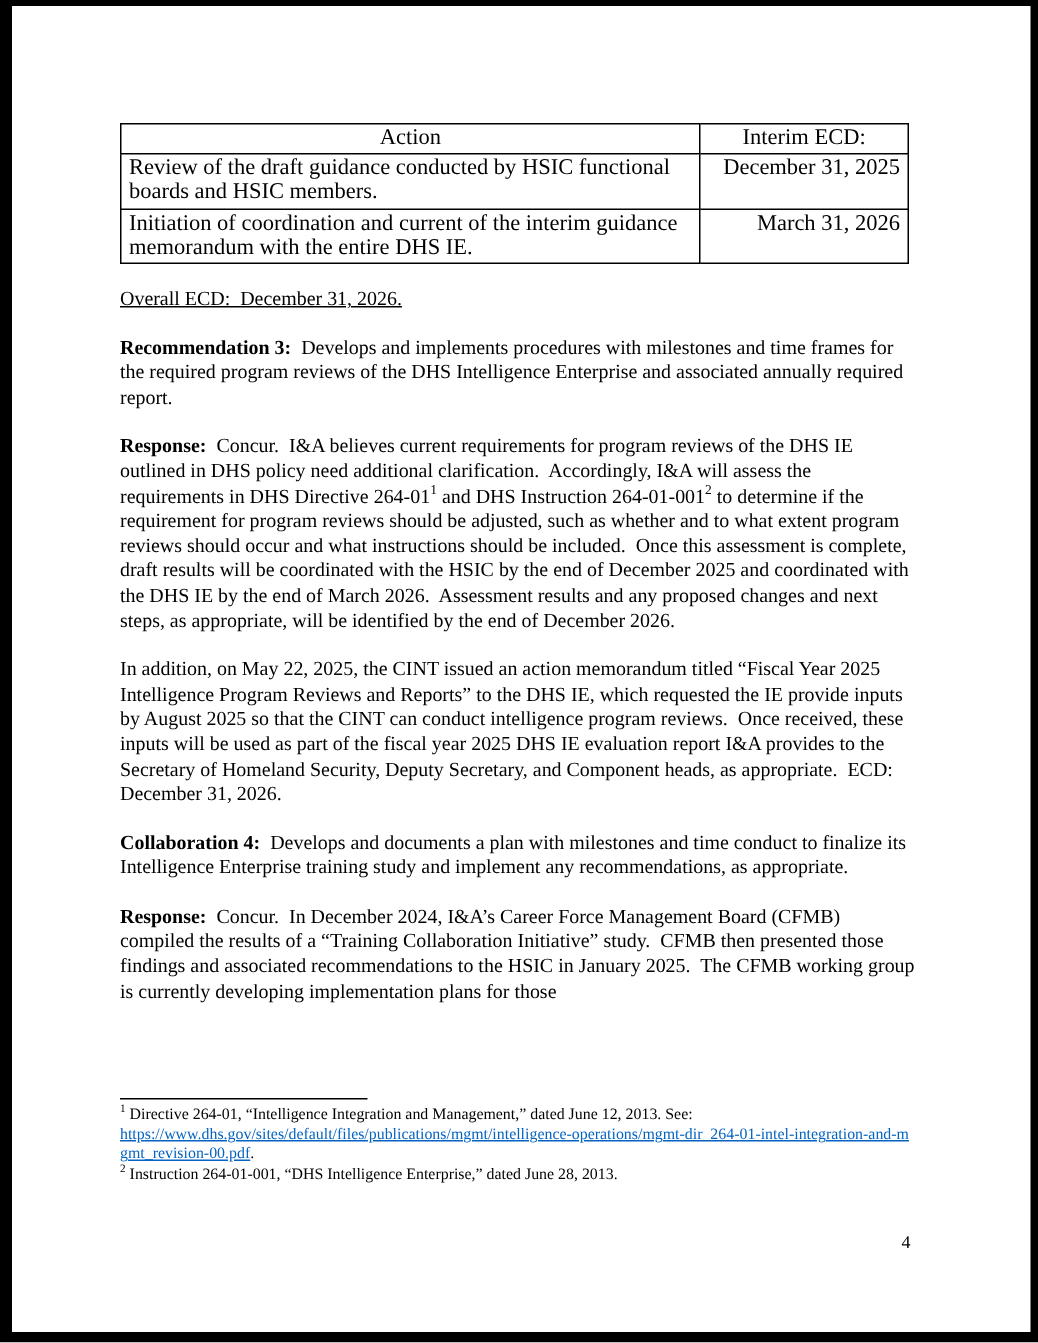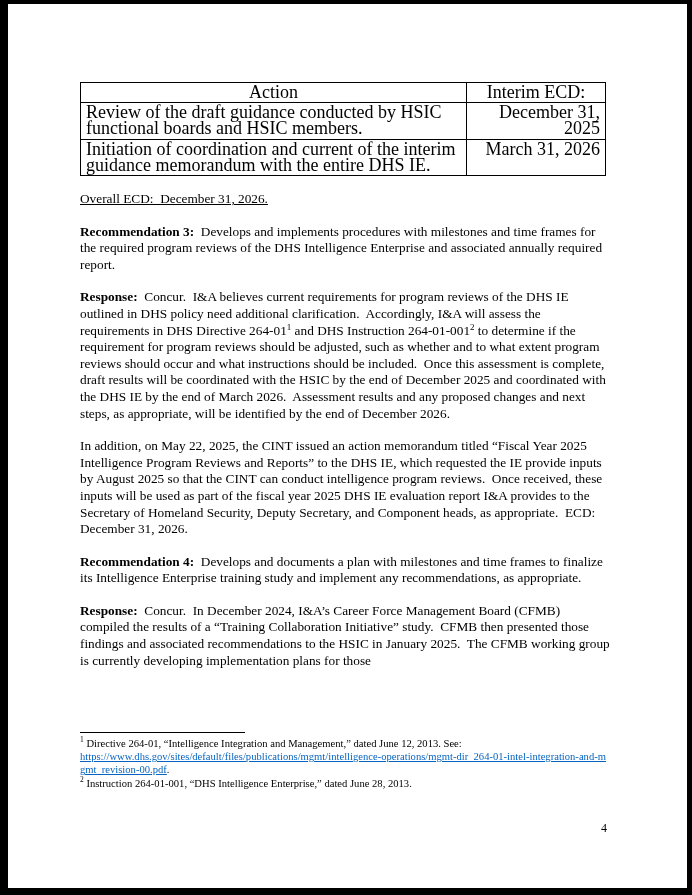--- a/index.html
+++ b/index.html
@@ -26,21 +26,21 @@
   .content {
     position: absolute;
     left: 72px;
     top: 0;
     width: 530px;
   }
   table.ecd-table {
     border-collapse: collapse;
     width: 526px;
     margin-top: 78px;
-    font-size: 18px;
+    font-size: 15px;
     line-height: 16.2px;
   }
   table.ecd-table th,
   table.ecd-table td {
     border: 1px solid #000000;
     vertical-align: top;
     padding: 1px 5px 2px 5px;
   }
   table.ecd-table th { font-weight: normal; text-align: center; }
   .col-action { width: 387px; }
@@ -118,21 +118,21 @@
       </table>
 
       <p class="body-para first-para">Overall ECD:  December 31, 2026.</p>
 
       <p class="body-para"><b class="run-in">Recommendation 3:</b><span>  Develops and implements procedures with milestones and time frames for the required program reviews of the DHS Intelligence Enterprise and associated annually required report.</span></p>
 
       <p class="body-para"><b class="run-in">Response:</b><span>  Concur.  I&amp;A believes current requirements for program reviews of the DHS IE outlined in DHS policy need additional clarification.  Accordingly, I&amp;A will assess the requirements in DHS Directive 264-01</span><sup class="fn-ref">1</sup><span> and DHS Instruction 264-01-001</span><sup class="fn-ref">2</sup><span> to determine if the requirement for program reviews should be adjusted, such as whether and to what extent program reviews should occur and what instructions should be included.  Once this assessment is complete, draft results will be coordinated with the HSIC by the end of December 2025 and coordinated with the DHS IE by the end of March 2026.  Assessment results and any proposed changes and next steps, as appropriate, will be identified by the end of December 2026.</span></p>
 
       <p class="body-para">In addition, on May 22, 2025, the CINT issued an action memorandum titled “Fiscal Year 2025 Intelligence Program Reviews and Reports” to the DHS IE, which requested the IE provide inputs by August 2025 so that the CINT can conduct intelligence program reviews.  Once received, these inputs will be used as part of the fiscal year 2025 DHS IE evaluation report I&amp;A provides to the Secretary of Homeland Security, Deputy Secretary, and Component heads, as appropriate.  ECD:  December 31, 2026.</p>
 
-      <p class="body-para"><b class="run-in">Recommendation 4:</b><span>  Develops and documents a plan with milestones and time frames to finalize its Intelligence Enterprise training study and implement any recommendations, as appropriate.</span></p>
+      <p class="body-para"><b class="run-in">Collaboration 4:</b><span>  Develops and documents a plan with milestones and time conduct to finalize its Intelligence Enterprise training study and implement any recommendations, as appropriate.</span></p>
 
       <p class="body-para"><b class="run-in">Response:</b><span>  Concur.  In December 2024, I&amp;A’s Career Force Management Board (CFMB) compiled the results of a “Training Collaboration Initiative” study.  CFMB then presented those findings and associated recommendations to the HSIC in January 2025.  The CFMB working group is currently developing implementation plans for those</span></p>
 
       <div class="page-number">4</div>
 
     </div>
 
     <div class="footnote-block">
       <div class="footnote-rule"></div>
       <div class="footnote"><sup class="fn-marker">1</sup><span> Directive 264-01, “Intelligence Integration and Management,” dated June 12, 2013. See:</span><br><a href="#" style="color: rgb(5, 99, 193);">https://www.dhs.gov/sites/default/files/publications/mgmt/intelligence-operations/mgmt-dir_264-01-intel-integration-and-mgmt_revision-00.pdf</a><span>.</span></div>

